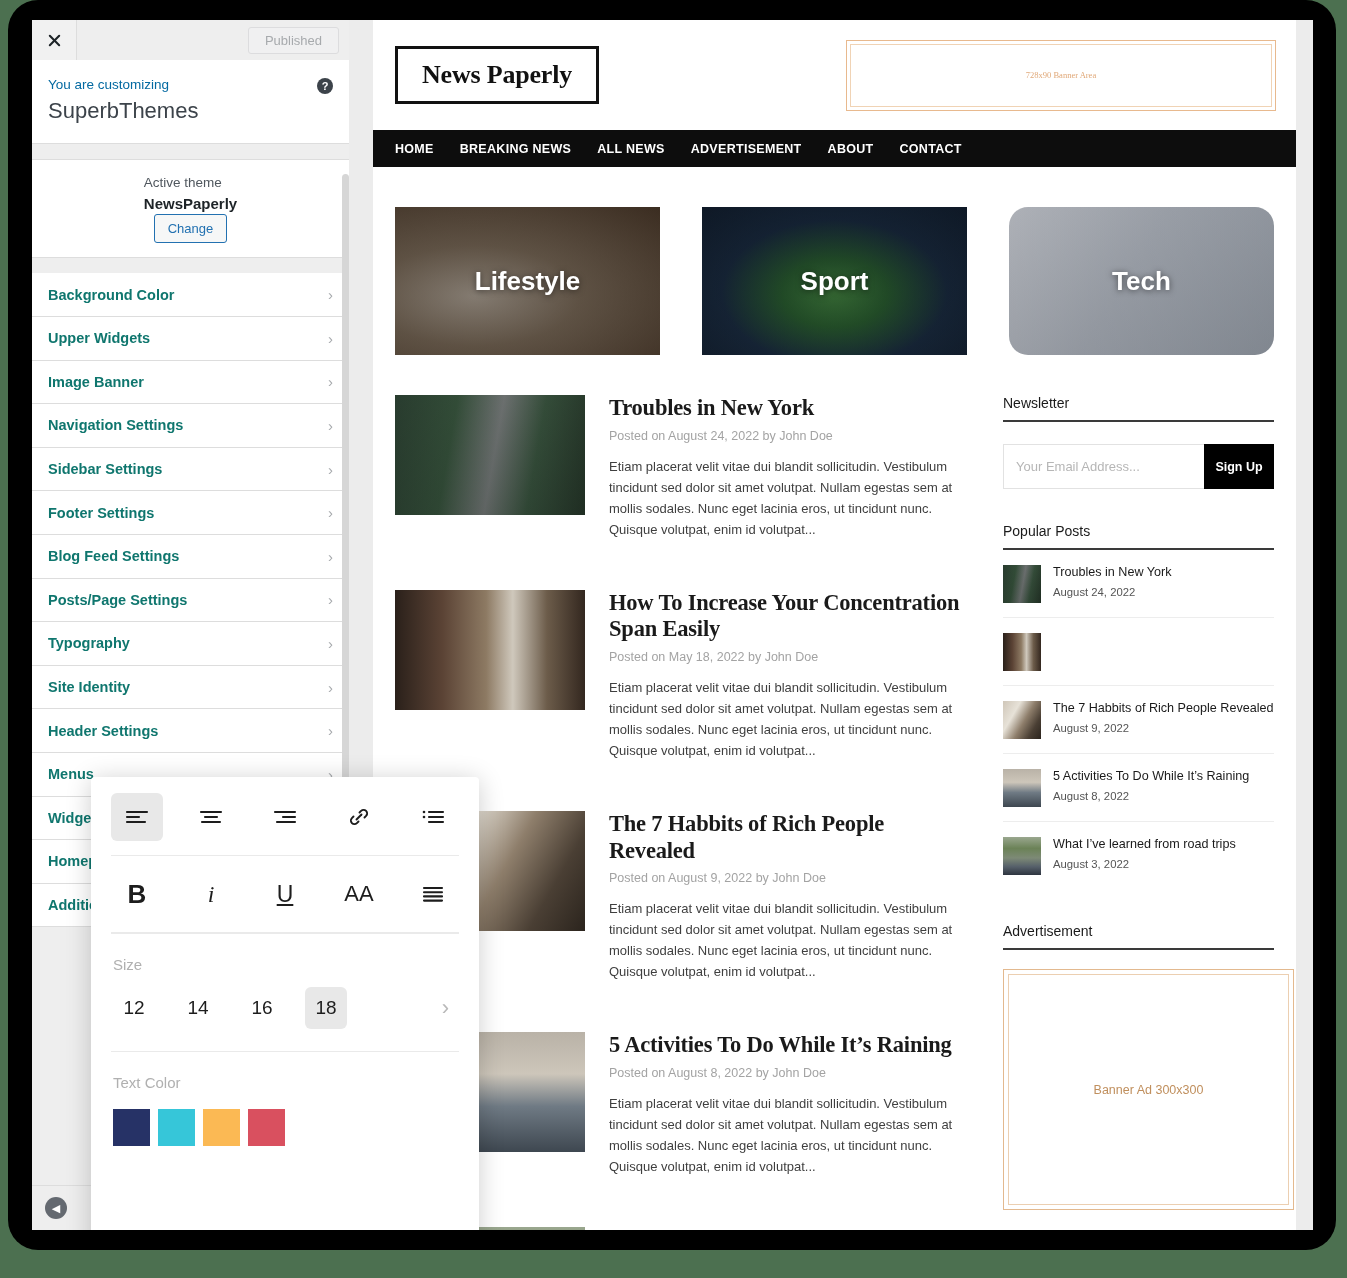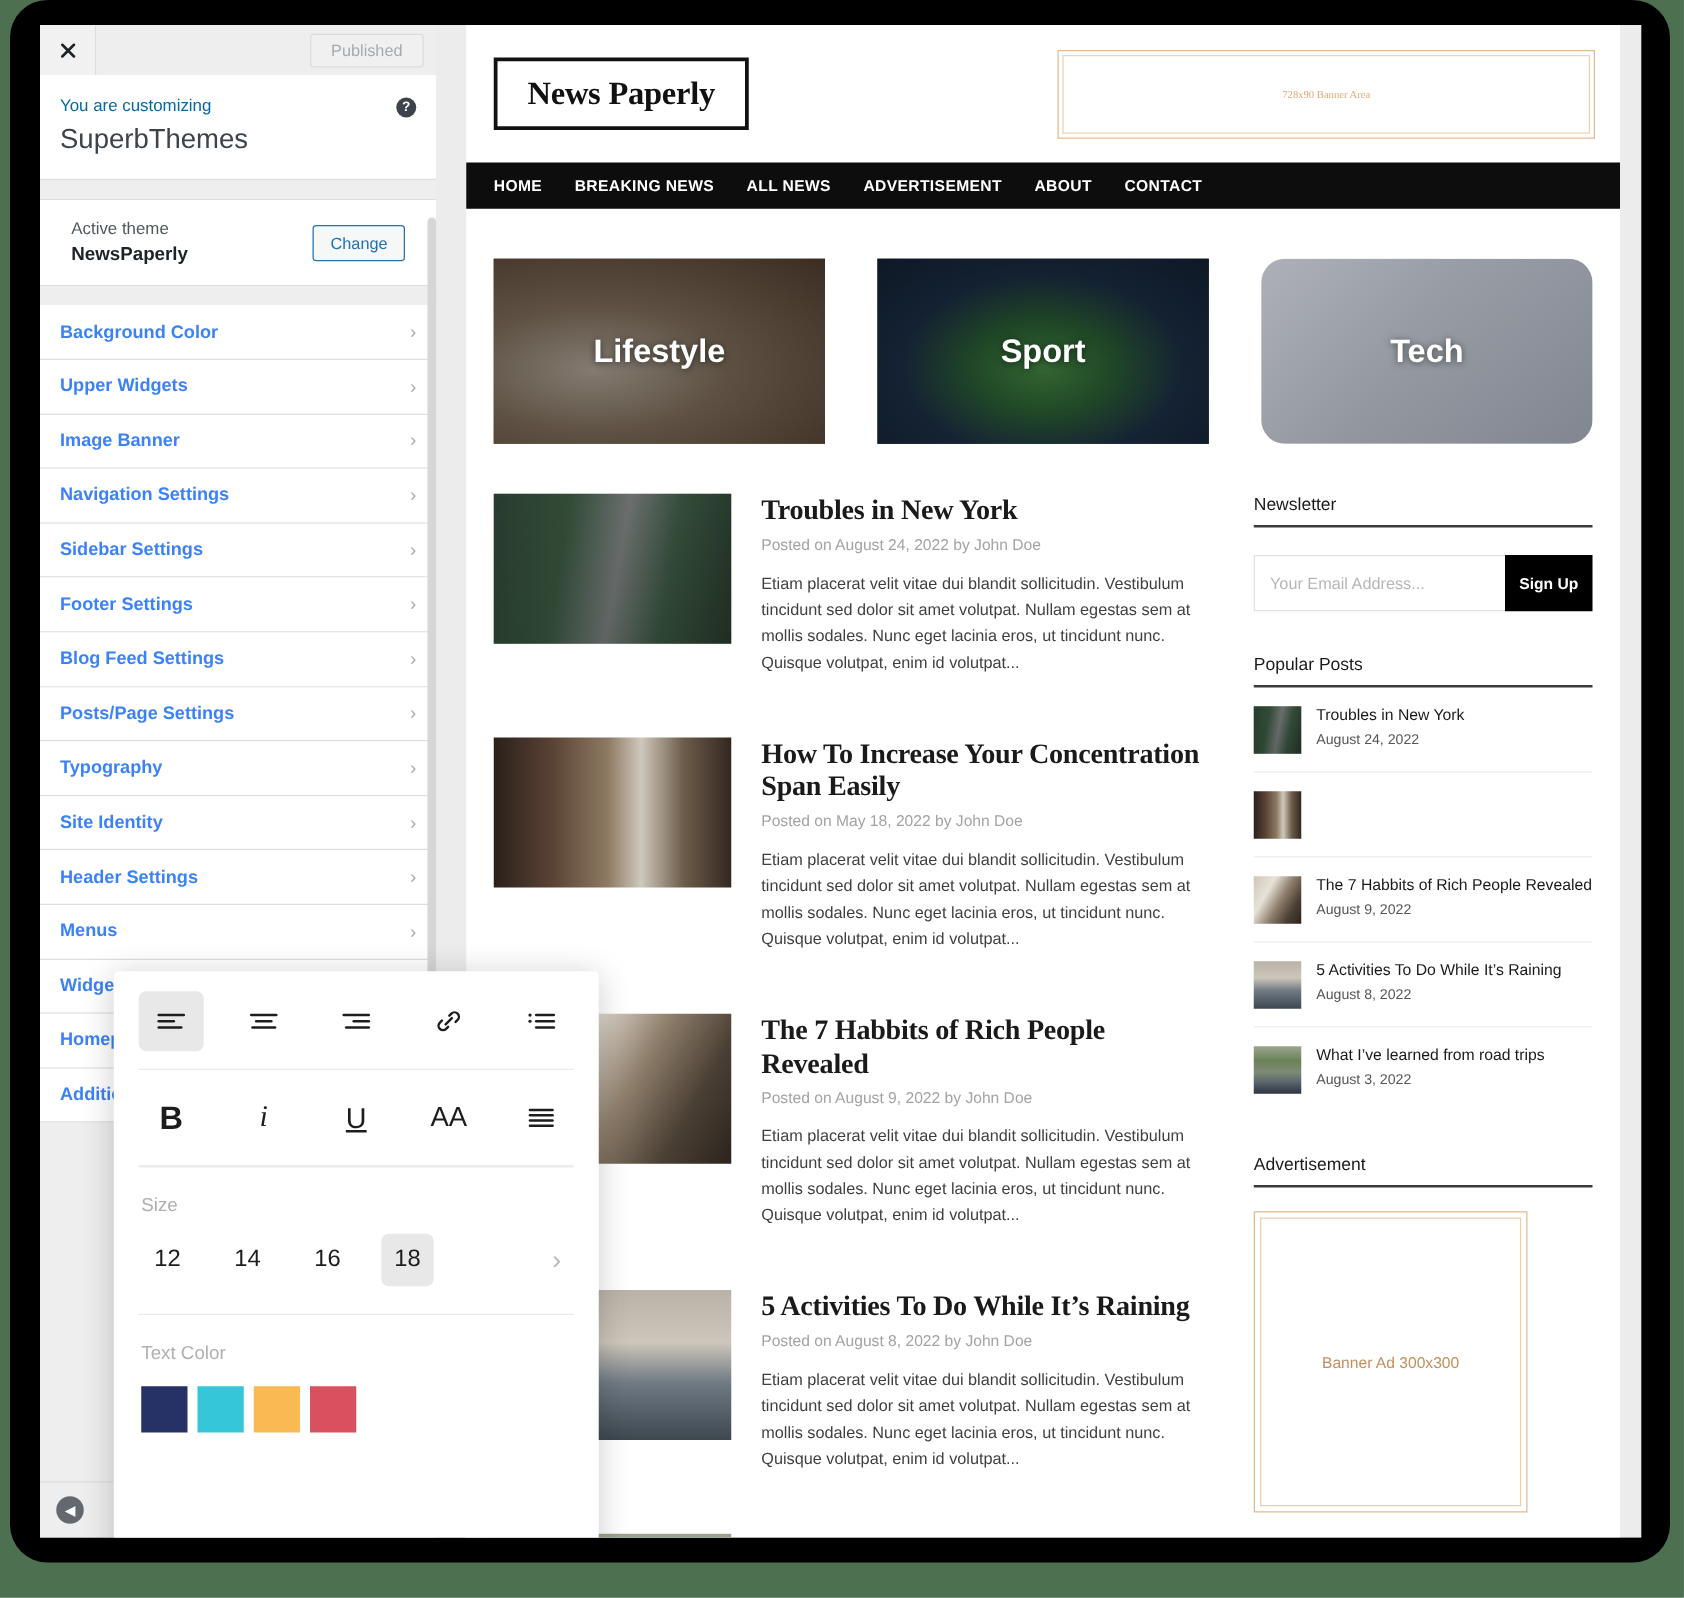--- a/index.html
+++ b/index.html
@@ -90,22 +90,22 @@
     display: flex; align-items: center; justify-content: center;
     cursor: pointer;
   }
 
   #cz-gap { height: 15px; background: #eeeeee; }
 
   #cz-theme {
     background: #fff;
     border-top: 1px solid #ddd;
     border-bottom: 1px solid #ddd;
-    padding: 14px 25px;
-    display: flex; align-items: center;
+    padding: 14px 4px;
+    display: flex; align-items: center; flex-direction: column;
   }
   #cz-theme .tx { flex: 1; }
   #cz-theme .lbl { font-size: 13.5px; color: #50575e; line-height: 1.4; }
   #cz-theme .name { font-size: 15px; font-weight: bold; color: #1d2327; line-height: 1.4; }
   #cz-change {
     font-size: 13px;
     color: #2271b1;
     background: #f6f7f7;
     border: 1px solid #2271b1;
     border-radius: 3px;
@@ -120,21 +120,21 @@
     border-bottom: 1px solid #ddd;
     height: 43.6px;
     padding: 0 16px;
     display: flex; align-items: center;
     cursor: pointer;
   }
   .cz-item .lbl {
     flex: 1;
     font-size: 14.5px;
     font-weight: bold;
-    color: #3b82f6;
+    color: #0f766e;
   }
   .cz-item .chev {
     color: #a7aaad;
     font-size: 15px;
     line-height: 1;
   }
 
   #cz-collapse {
     position: absolute;
     left: 0; bottom: 0;
@@ -388,21 +388,21 @@
     white-space: nowrap;
   }
   .pp-item .pp-date {
     font-size: 11.3px;
     color: #555;
     margin-top: 5px;
   }
 
   #ad-box {
     margin-top: 19px;
-    width: 219px; height: 241px;
+    width: 291px; height: 241px;
     border: 1px solid #e3b98f;
     padding: 4px;
   }
   #ad-box .inner {
     width: 100%; height: 100%;
     border: 1px solid #eccfb1;
     display: flex; align-items: center; justify-content: center;
     font-size: 12.5px;
     color: #c08f5d;
   }

